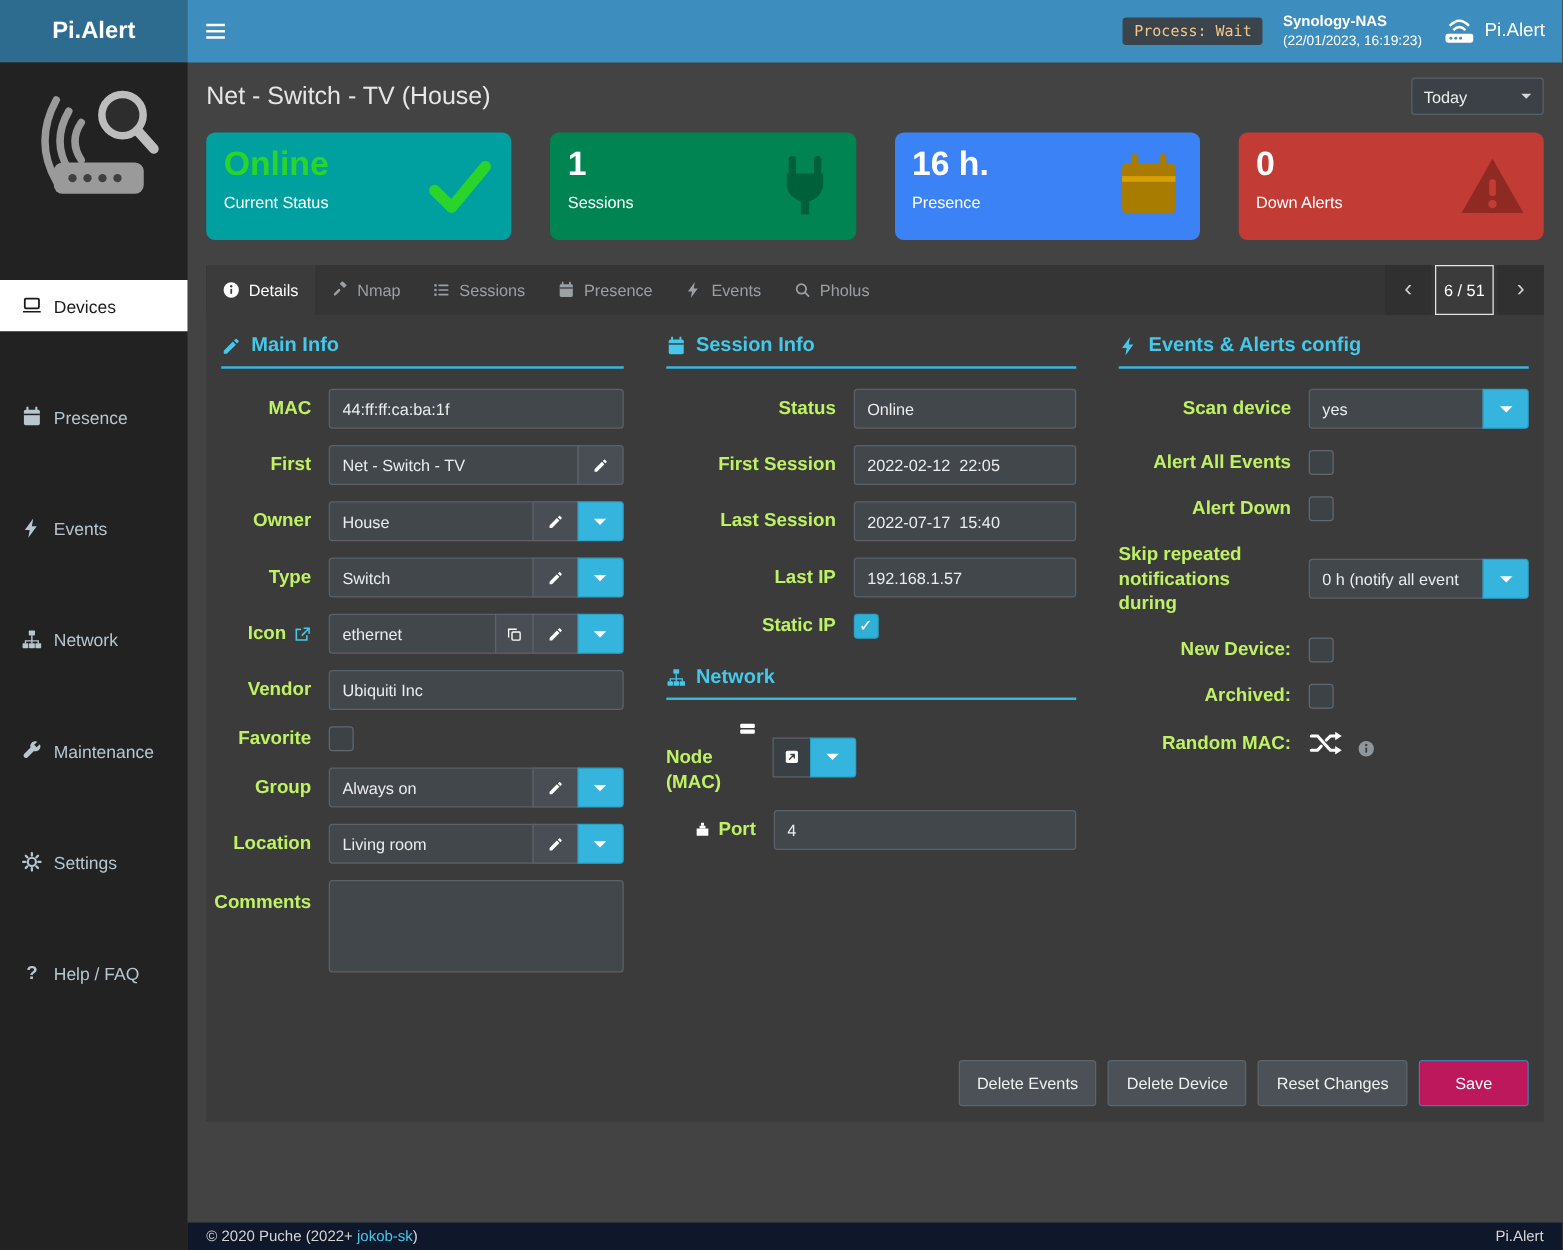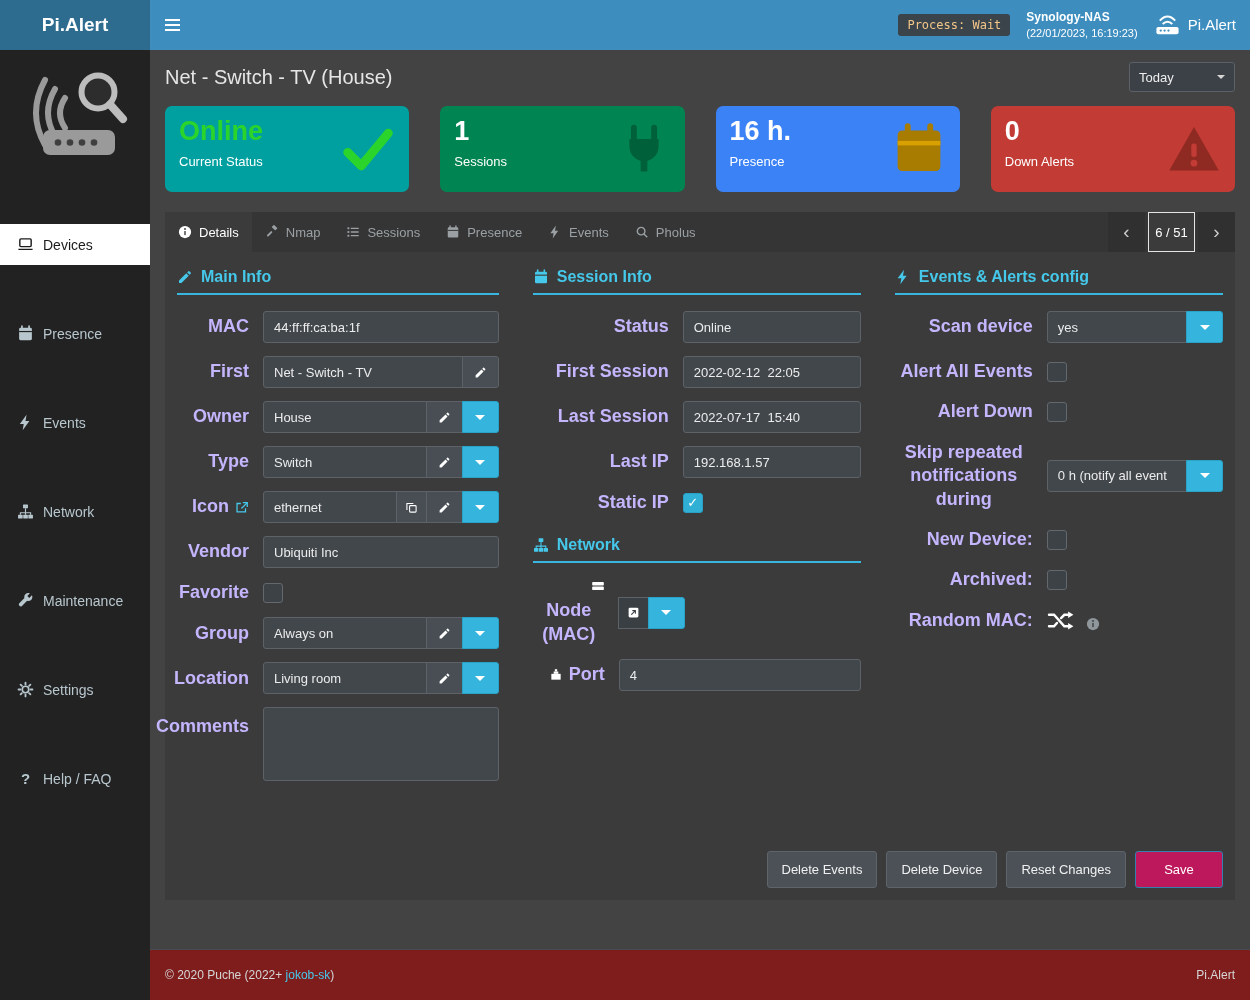--- a/index.html
+++ b/index.html
@@ -63,21 +63,21 @@
   
   .panel{background:#3b3b3b;padding:16px 12px 12px;display:flex;flex-direction:column;min-height:630px;gap:39px;}
   .panel-grid{display:grid;grid-template-columns:1fr 1.02fr 1.02fr;column-gap:34px;flex:1;align-items:start;}
   .section-head{display:flex;align-items:center;gap:8px;color:#45c8ea;font-size:16px;font-weight:bold;border-bottom:2px solid #38b6dd;padding-bottom:7px;margin-bottom:16px;}
   .section-head .sh-icon{width:16px;height:16px;display:inline-flex;color:#45c8ea;}
   .section-head.mt{margin-top:22px;}
   .form-row{display:flex;align-items:center;margin-bottom:13px;}
   .form-row.top{align-items:flex-start;}
   .form-row.top .form-label{padding-top:8px;}
   .col-alerts .form-row{margin-bottom:17px;}
-  .form-label{font-weight:bold;color:#c4b5fd;flex-shrink:0;padding-right:14px;font-size:18px;display:flex;align-items:center;justify-content:flex-end;gap:6px;line-height:1.3;text-align:center;flex-wrap:wrap;}
+  .form-label{font-weight:bold;color:#bef264;flex-shrink:0;padding-right:14px;font-size:15px;display:flex;align-items:center;justify-content:flex-end;gap:6px;line-height:1.3;text-align:left;flex-wrap:wrap;}
   .col-main .form-label{width:86px;}
   .col-session .form-label{width:150px;}
   .col-session .form-label.narrow{width:86px;}
   .col-alerts .form-label{width:152px;}
   .l-icon{width:14px;height:14px;display:inline-flex;flex-shrink:0;color:#fff;}
   .l-icon svg{width:100%;height:100%;}
   .link-ico{color:#45c8ea;width:14px;height:14px;display:inline-flex;}
   .control{flex:1;display:flex;align-items:center;min-width:0;}
   .txt{height:32px;width:100%;background:#42474c;border:1px solid #5c6268;border-radius:3px;color:#ececec;font-size:13px;padding:0 10px;font-family:inherit;min-width:0;}
   textarea.txt{height:74px;resize:none;padding-top:7px;}
@@ -101,21 +101,21 @@
   .cb input:checked + .box .mark{opacity:1;}
   .shuffle{width:27px;height:21px;display:inline-flex;color:#fff;cursor:pointer;}
   .shuffle svg{width:100%;height:100%;}
   .info-ico{width:14px;height:14px;display:inline-flex;margin-left:12px;margin-top:8px;}
   .info-ico svg{width:100%;height:100%;}
 
   
   .panel-actions{display:flex;justify-content:flex-end;gap:9px;padding-top:18px;}
   .btn{height:37px;padding:0 14px;background:#4b5157;border:1px solid #5d646a;border-radius:3px;color:#f0f0f0;font-size:13px;cursor:pointer;font-family:inherit;}
   .btn.save{background:#be185d;border-color:#3480ae;min-width:88px;color:#fff;}
-  .footer{height:51px;background:#7f1d1d;border-top:1px solid #474c51;display:flex;align-items:center;justify-content:space-between;padding:0 15px;font-size:12px;color:#d6d6d6;flex-shrink:0;}
+  .footer{height:23px;background:#0f172a;border-top:1px solid #474c51;display:flex;align-items:center;justify-content:space-between;padding:0 15px;font-size:12px;color:#d6d6d6;flex-shrink:0;}
   .footer a{color:#45c8ea;text-decoration:none;cursor:pointer;}
   .i{width:100%;height:100%;display:block;}
 </style>
 </head>
 <body>
 
 <div class="app">
 
   <div class="topbar">
     <div class="brand">Pi.Alert</div>

